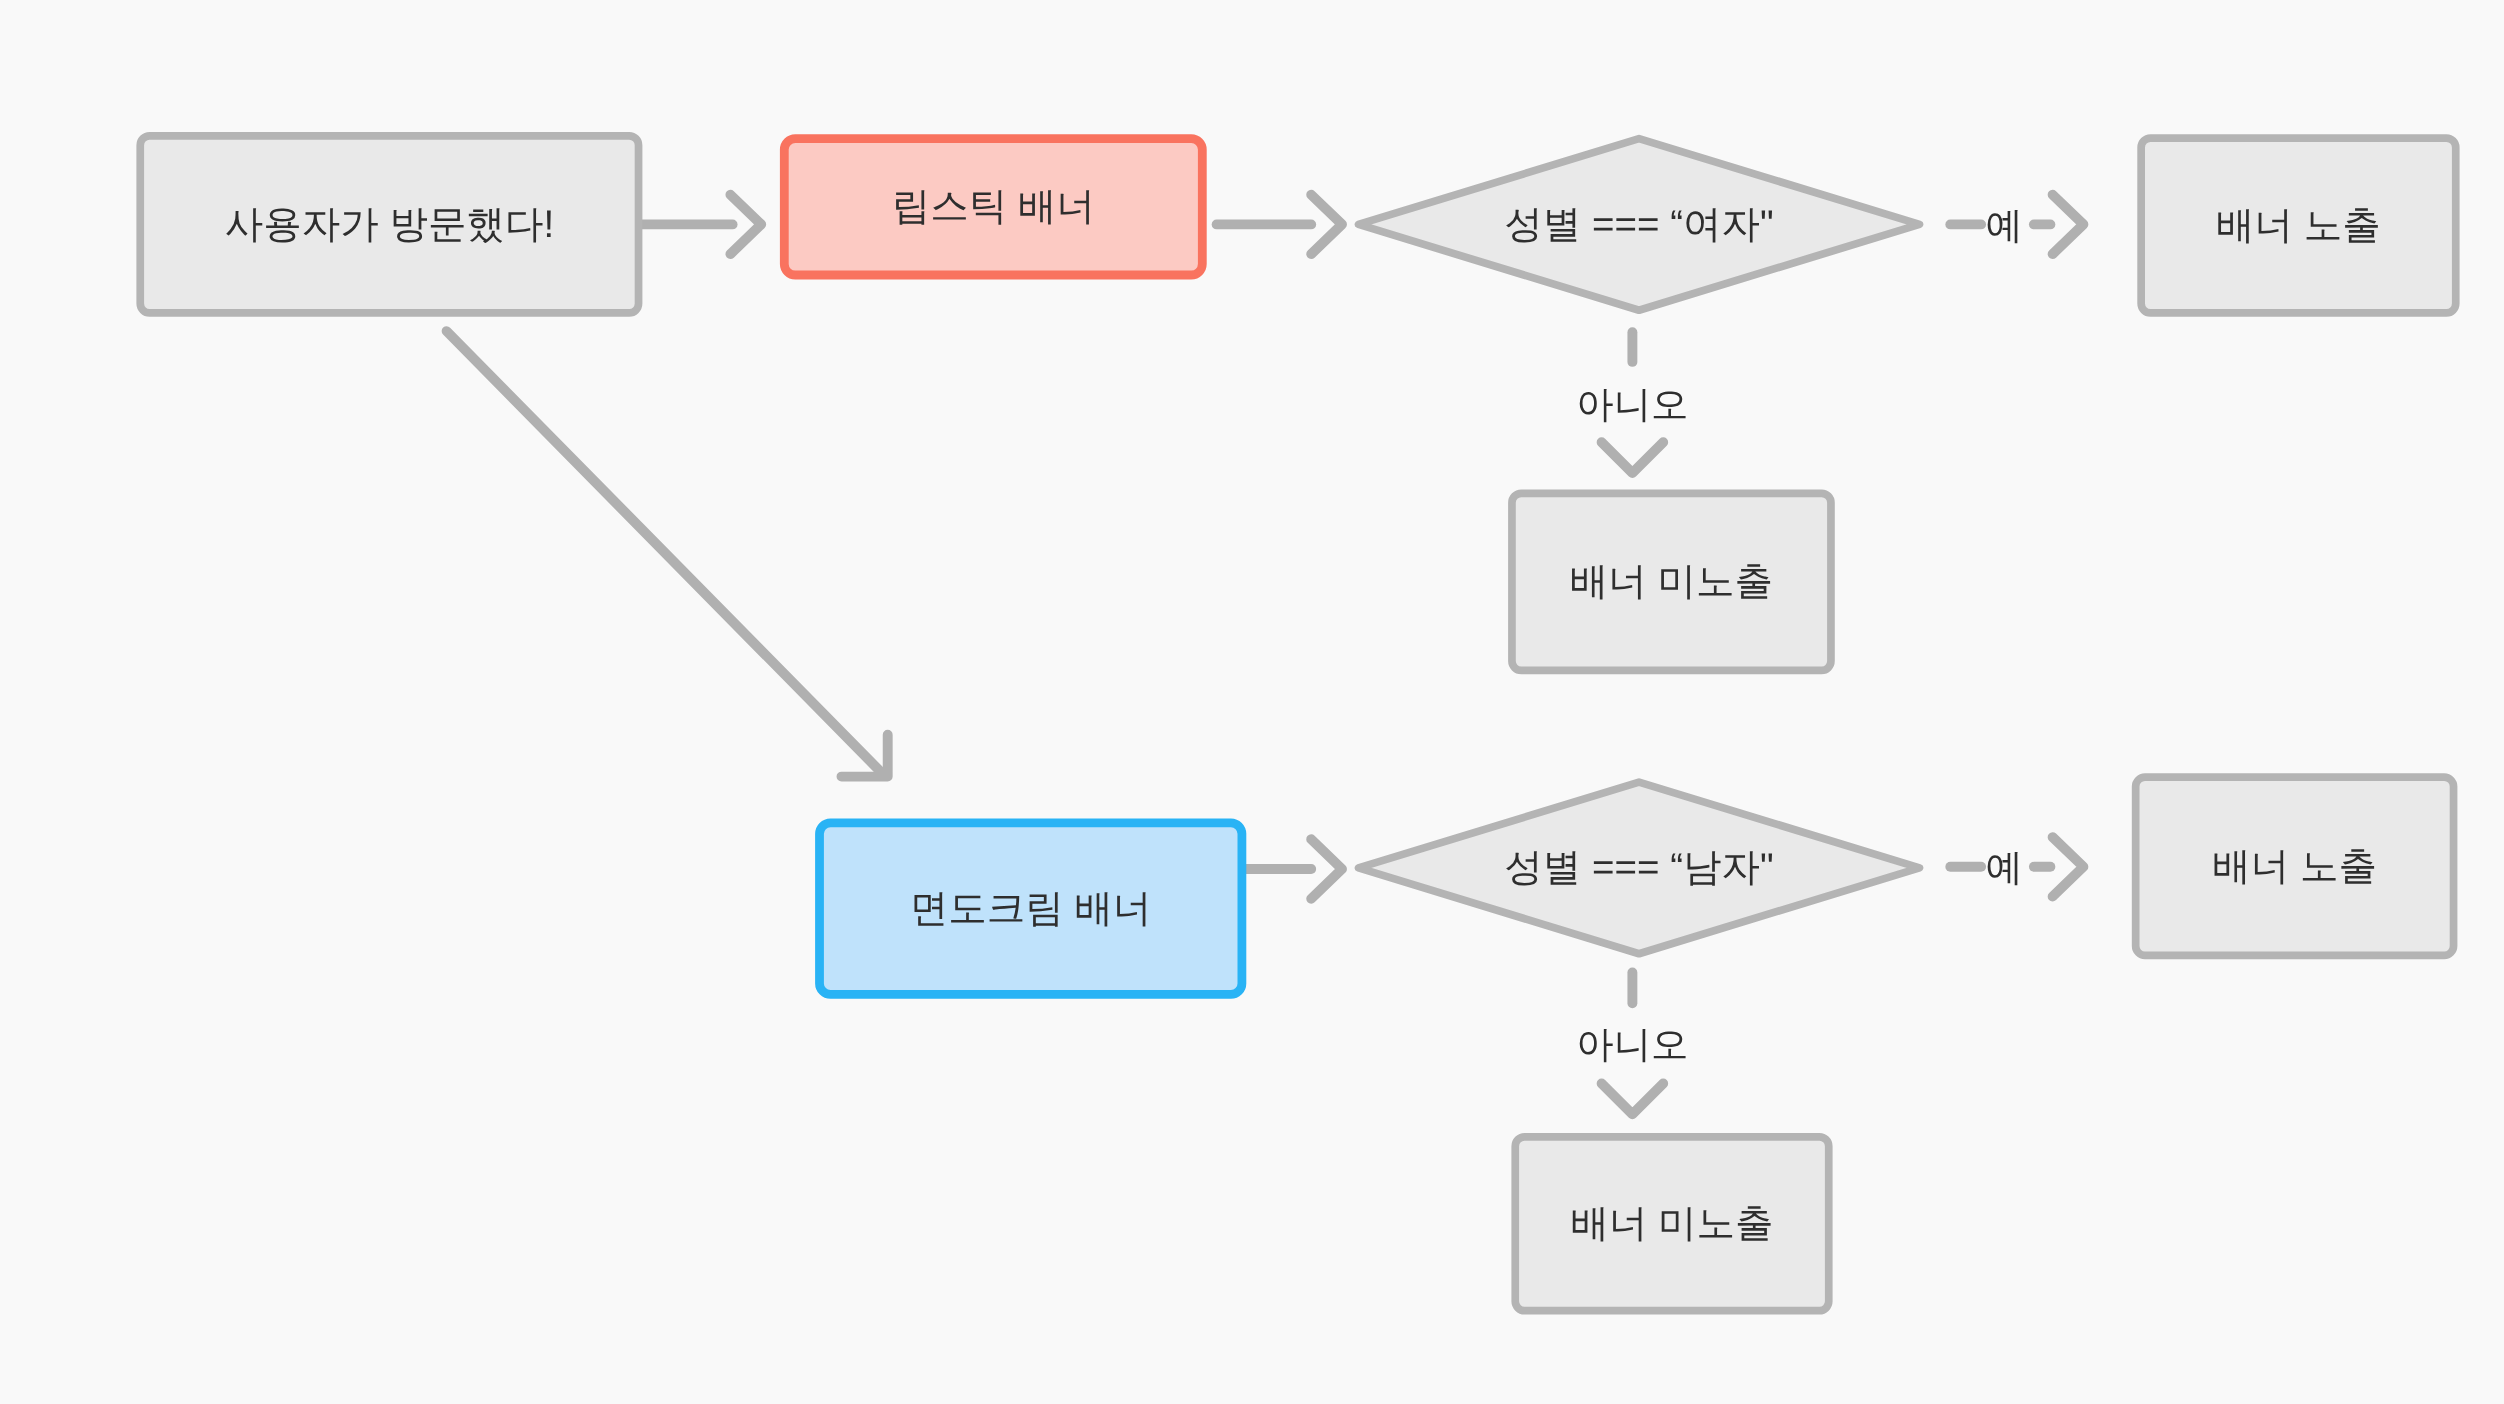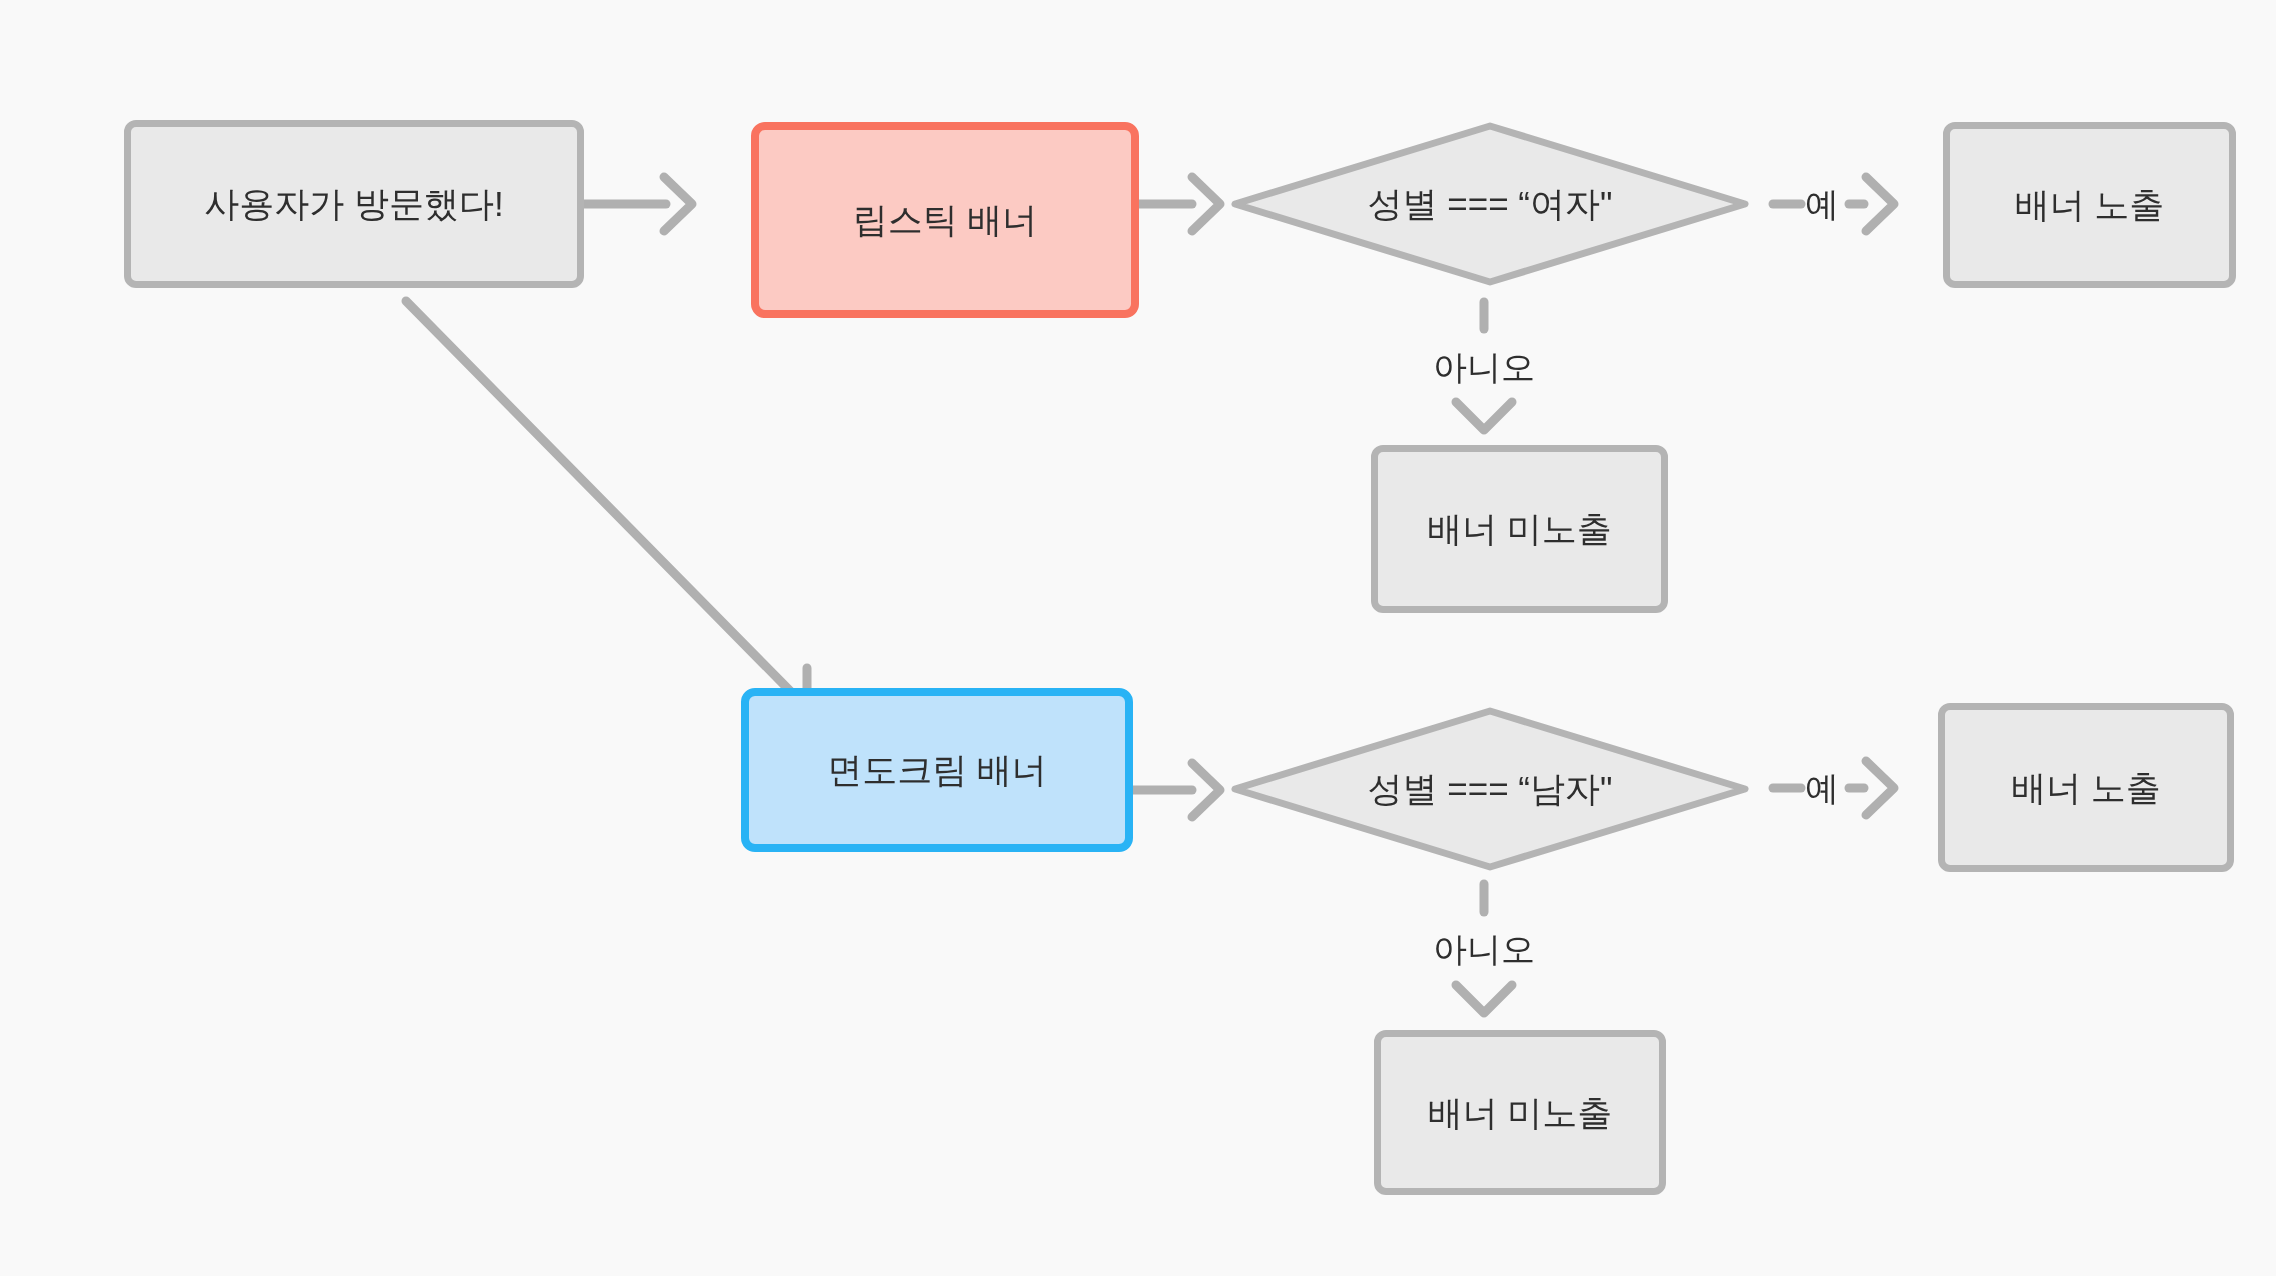--- a/index.html
+++ b/index.html
@@ -107,40 +107,40 @@
     <g>
       <path d="M1484 884 V912"></path>
       <path d="M1456 985 L1484 1013 L1512 985"></path>
     </g>
   </svg>
 
   <div class="node rect" style="left:88px; top:120px; width:460px; height:168px">
     <span class="lbl">사용자가 방문했다!</span>
   </div>
 
-  <div class="node rect red" style="left:715px; top:122px; width:388px; height:196px">
+  <div class="node rect red" style="left:673px; top:122px; width:388px; height:132px">
     <span class="lbl">립스틱 배너</span>
   </div>
 
   <div class="node diamond" style="left:1230px; top:121px; width:520px; height:166px">
     <svg viewBox="0 0 520 166" aria-hidden="true">
       <polygon class="diamond-shape" points="5,83 260,5 515,83 260,161"></polygon>
     </svg>
     <span class="lbl">성별 === “여자"</span>
   </div>
 
   <div class="node rect" style="left:1907px; top:122px; width:293px; height:166px">
     <span class="lbl">배너 노출</span>
   </div>
 
   <div class="node rect" style="left:1335px; top:445px; width:297px; height:168px">
     <span class="lbl">배너 미노출</span>
   </div>
 
-  <div class="node rect blue" style="left:705px; top:688px; width:392px; height:164px">
+  <div class="node rect blue" style="left:705px; top:744px; width:392px; height:164px">
     <span class="lbl">면도크림 배너</span>
   </div>
 
   <div class="node diamond" style="left:1230px; top:706px; width:520px; height:166px">
     <svg viewBox="0 0 520 166" aria-hidden="true">
       <polygon class="diamond-shape" points="5,83 260,5 515,83 260,161"></polygon>
     </svg>
     <span class="lbl">성별 === “남자"</span>
   </div>
 

